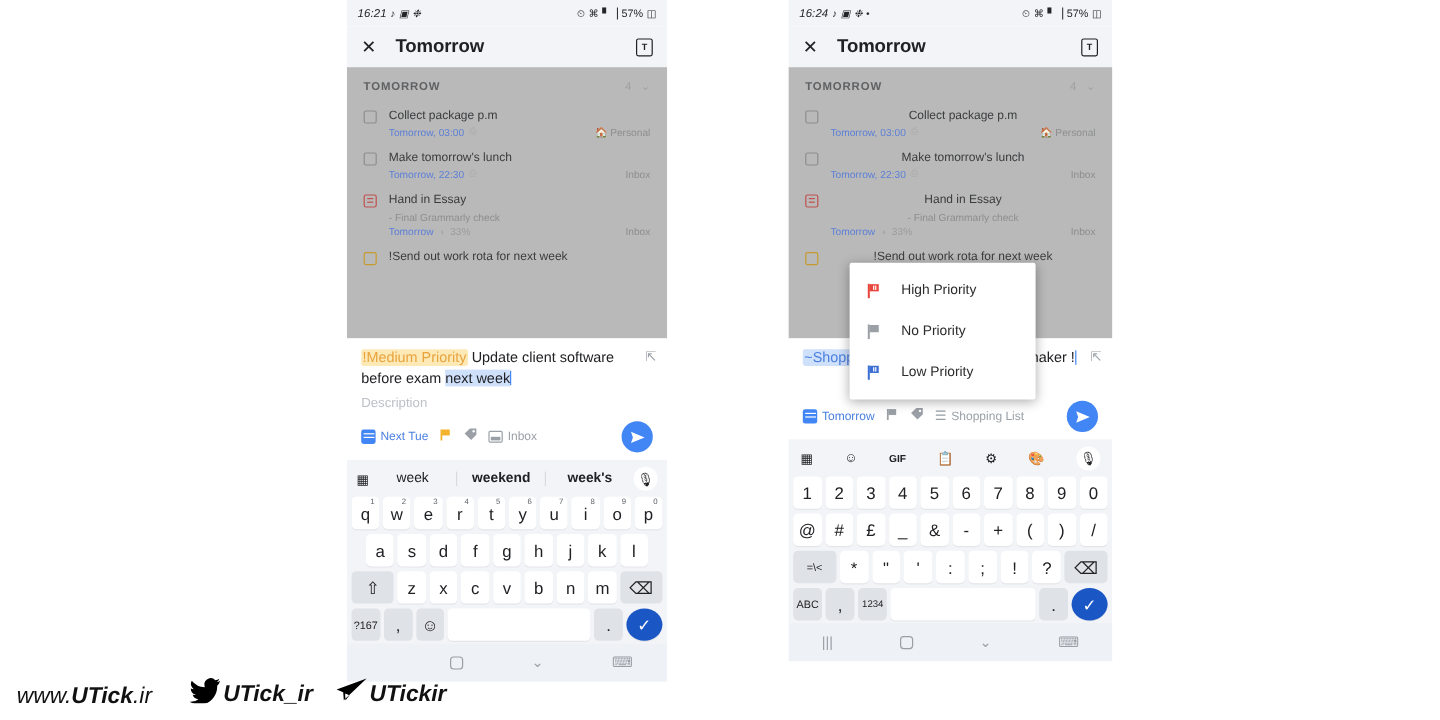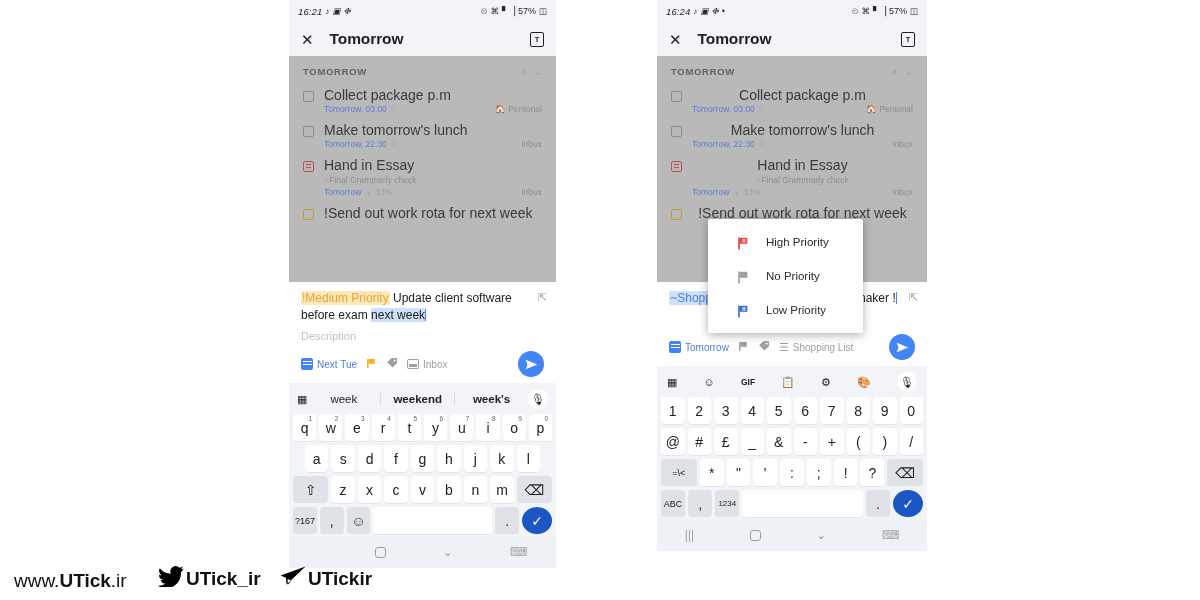--- a/index.html
+++ b/index.html
@@ -42,34 +42,34 @@
                   display:flex; gap:8px; align-items:center; }
   .task { display:flex; padding:5px 14px 4px 14px; }
   .cb { width:11px; height:11px; border:1.5px solid #8c8d8f; border-radius:2px;
         flex:0 0 auto; margin-top:3px; background:transparent; }
   .cb.amber { border-color:#c79a2c; }
   .cb.redsub { border:1.5px solid #c0504d; border-radius:2px; position:relative;
                background:transparent; }
   .cb.redsub::before { content:""; position:absolute; left:2px; right:2px; top:2px;
         height:1px; background:#c0504d; box-shadow:0 3px 0 #c0504d; }
   .t-body { margin-left:10px; flex:1 1 auto; min-width:0; }
-  .t-title { font-size:14px; color:#3a3b3d; line-height:15px; white-space:nowrap;
+  .t-title { font-size:10px; color:#3a3b3d; line-height:15px; white-space:nowrap;
              overflow:hidden; text-overflow:ellipsis; }
   .t-note { font-size:8.5px; color:#8d8e90; line-height:12px; margin-top:1px; }
   .t-meta { display:flex; align-items:center; margin-top:1px; }
   .t-date { font-size:8.5px; color:#5c7fd6; }
   .t-sub  { font-size:8.5px; color:#9b9c9e; margin-left:5px; }
   .t-right{ margin-left:auto; font-size:8.5px; color:#8d8e90; display:flex;
             align-items:center; gap:2px; padding-left:6px; }
   .dot-ico { color:#a7a8aa; font-size:8px; margin-left:4px; }
 
   
   .popup { position:absolute; left:51px; top:163px; width:155px; background:#fff;
            border-radius:2px; box-shadow:0 2px 10px rgba(0,0,0,.32);
-           padding:6px 15px; z-index:30; }
+           padding:6px 0; z-index:30; }
   .pop-item { display:flex; align-items:center; height:34px; padding:0 14px; }
   .pop-flag { width:13px; height:13px; flex:0 0 auto; margin-right:16px;
               position:relative; }
   .pop-txt { font-size:11.5px; color:#2b2b2b; }
 
   
   .composer { background:#fff; padding:8px 12px 6px 12px; position:relative; }
   .comp-text { font-size:12px; line-height:17px; color:#202124; padding-right:18px; }
   .chip-orange { background:#fde9b6; color:#e8a33d; border-radius:2px; padding:0 1px; }
   .chip-blue   { background:#cfe0fb; color:#4a7fe0; border-radius:2px; padding:0 1px; }
@@ -127,21 +127,21 @@
   .krow.indent { padding-left:14px; padding-right:14px; }
 
   
   .navbar { height:32px; background:#eef1f6; display:flex; align-items:center;
             justify-content:space-around; }
   .nav-i { font-size:12px; color:#9aa0a6; }
   .nav-sq { width:11px; height:11px; border:1.4px solid #9aa0a6; border-radius:3px; }
 
   
   .wm { position:absolute; bottom:8px; display:flex; align-items:center;
-        font-size:19px; color:#111; }
+        font-size:19px; color:#111;font-style:italic; }
   .wm1 { left:14px; }
   .wm2 { left:158px; }
   .wm3 { left:280px; }
   .wm b { font-weight:bold; }
   .wm .tw { margin-right:2px; }
 </style>
 </head>
 <body>
 
 <div class="stage">

